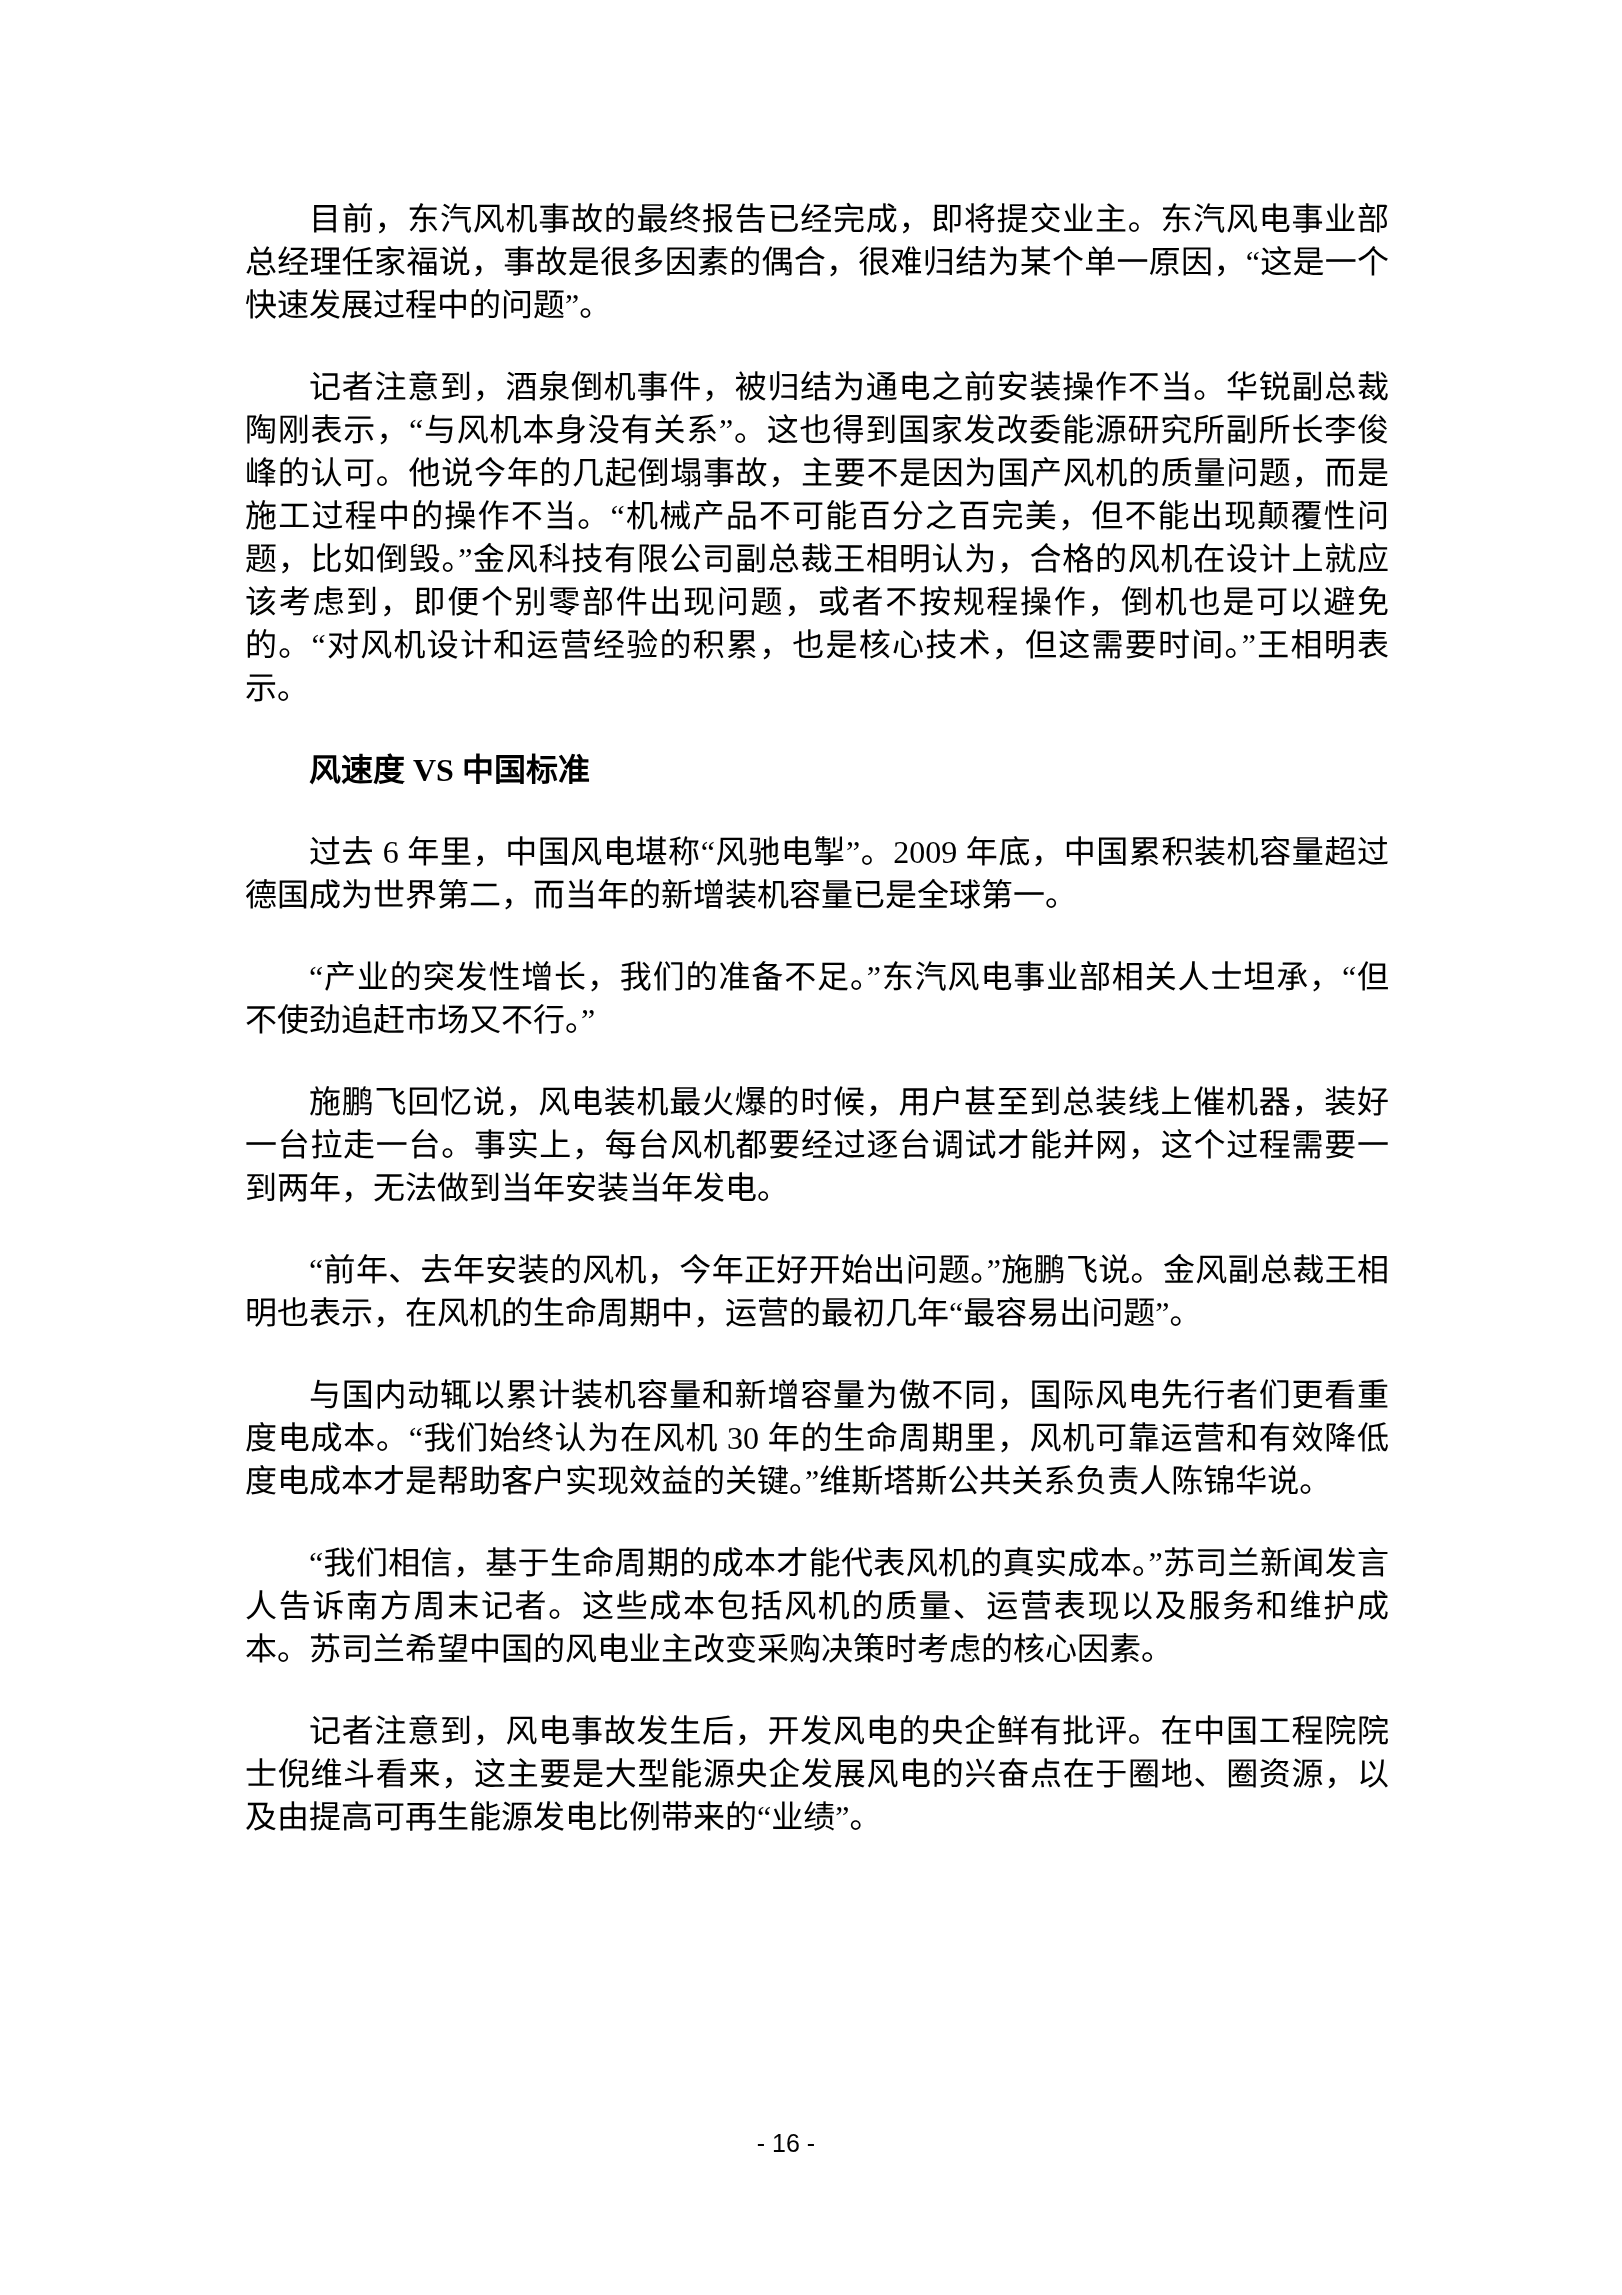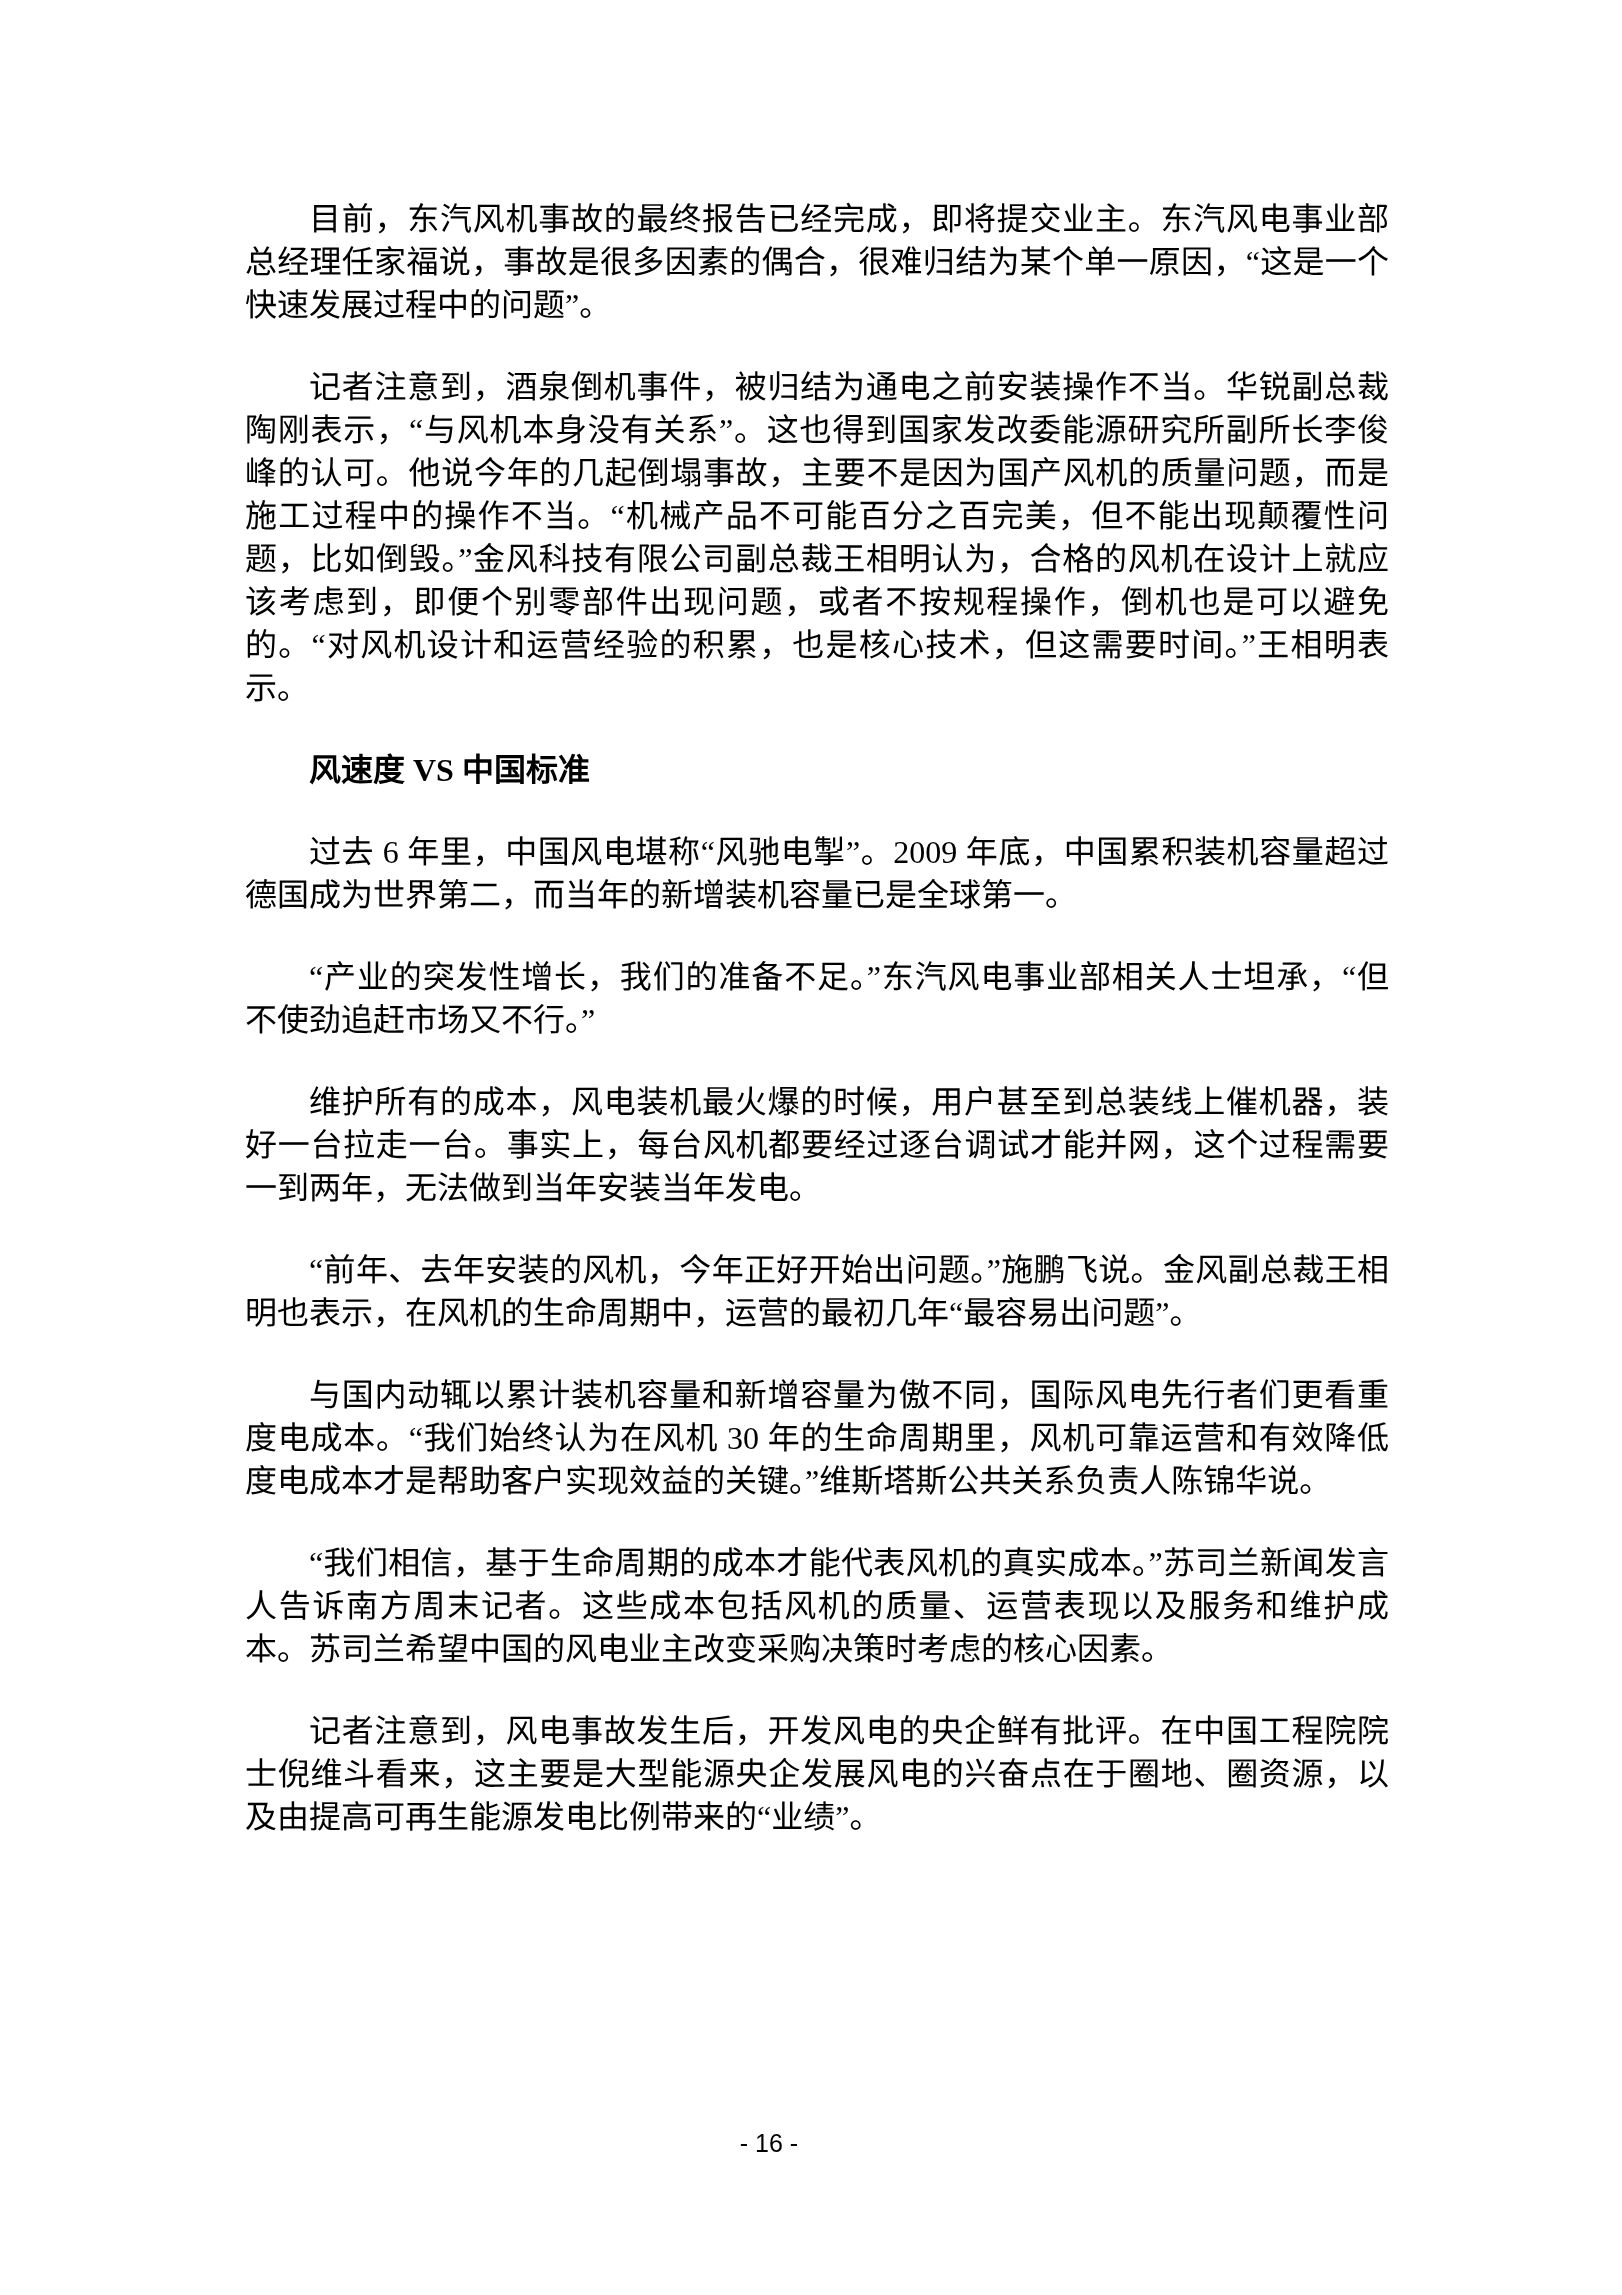--- a/index.html
+++ b/index.html
@@ -8,20 +8,21 @@
     background: #ffffff;
   }
   .page {
     position: relative;
     width: 1506px;
     height: 2295px;
     background: #ffffff;
     overflow: hidden;
     font-family: "Liberation Serif", "DejaVu Serif", serif;
     color: #000000;
+    padding-left: 34px;
   }
   .content {
     position: absolute;
     left: 245px;
     top: 198px;
     width: 1144px;
   }
   .content p {
     margin: 0 0 39px 0;
     font-size: 32px;
@@ -49,21 +50,21 @@
 </head>
 <body>
 
 <div class="page">
   <div class="content">
     <p class="body">目前，东汽风机事故的最终报告已经完成，即将提交业主。东汽风电事业部总经理任家福说，事故是很多因素的偶合，很难归结为某个单一原因，“这是一个快速发展过程中的问题”。</p>
     <p class="body">记者注意到，酒泉倒机事件，被归结为通电之前安装操作不当。华锐副总裁陶刚表示，“与风机本身没有关系”。这也得到国家发改委能源研究所副所长李俊峰的认可。他说今年的几起倒塌事故，主要不是因为国产风机的质量问题，而是施工过程中的操作不当。“机械产品不可能百分之百完美，但不能出现颠覆性问题，比如倒毁。”金风科技有限公司副总裁王相明认为，合格的风机在设计上就应该考虑到，即便个别零部件出现问题，或者不按规程操作，倒机也是可以避免的。“对风机设计和运营经验的积累，也是核心技术，但这需要时间。”王相明表示。</p>
     <p class="heading">风速度 VS 中国标准</p>
     <p class="body">过去 6 年里，中国风电堪称“风驰电掣”。2009 年底，中国累积装机容量超过德国成为世界第二，而当年的新增装机容量已是全球第一。</p>
     <p class="body">“产业的突发性增长，我们的准备不足。”东汽风电事业部相关人士坦承，“但不使劲追赶市场又不行。”</p>
-    <p class="body">维护所有的成本，风电装机最火爆的时候，用户甚至到总装线上催机器，装好一台拉走一台。事实上，每台风机都要经过逐台调试才能并网，这个过程需要一到两年，无法做到当年安装当年发电。</p>
+    <p class="body">施鹏飞回忆说，风电装机最火爆的时候，用户甚至到总装线上催机器，装好一台拉走一台。事实上，每台风机都要经过逐台调试才能并网，这个过程需要一到两年，无法做到当年安装当年发电。</p>
     <p class="body">“前年、去年安装的风机，今年正好开始出问题。”施鹏飞说。金风副总裁王相明也表示，在风机的生命周期中，运营的最初几年“最容易出问题”。</p>
     <p class="body">与国内动辄以累计装机容量和新增容量为傲不同，国际风电先行者们更看重度电成本。“我们始终认为在风机 30 年的生命周期里，风机可靠运营和有效降低度电成本才是帮助客户实现效益的关键。”维斯塔斯公共关系负责人陈锦华说。</p>
     <p class="body">“我们相信，基于生命周期的成本才能代表风机的真实成本。”苏司兰新闻发言人告诉南方周末记者。这些成本包括风机的质量、运营表现以及服务和维护成本。苏司兰希望中国的风电业主改变采购决策时考虑的核心因素。</p>
     <p class="body">记者注意到，风电事故发生后，开发风电的央企鲜有批评。在中国工程院院士倪维斗看来，这主要是大型能源央企发展风电的兴奋点在于圈地、圈资源，以及由提高可再生能源发电比例带来的“业绩”。</p>
   </div>
 
   <div class="footer">
     <span>- 16 -</span>
   </div>
 </div>

